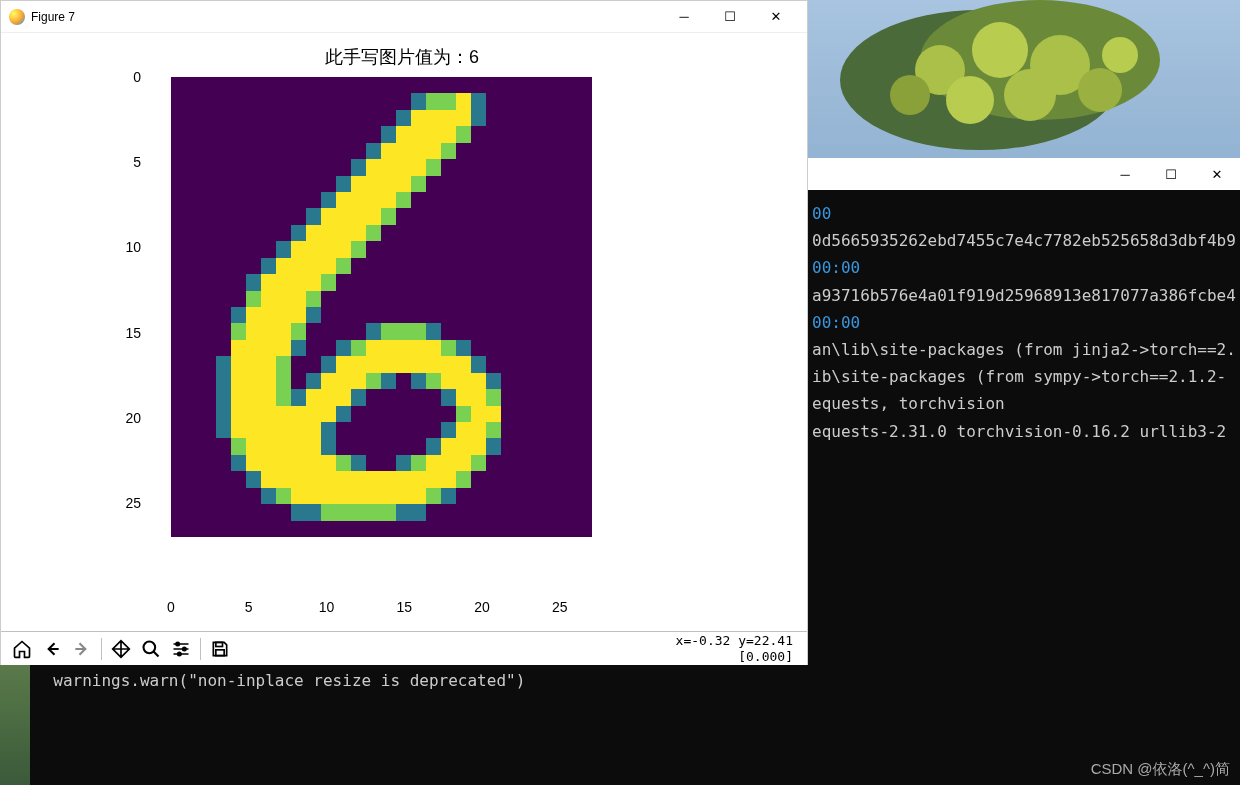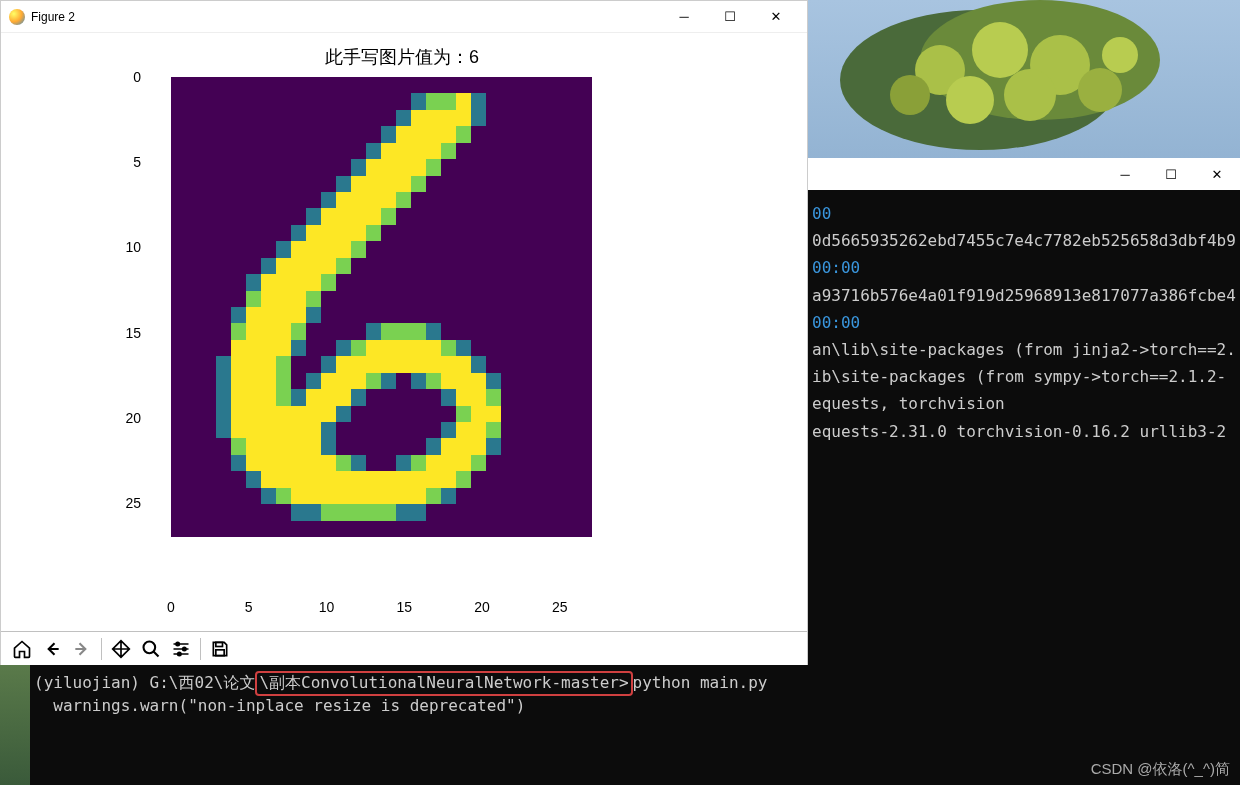--- a/index.html
+++ b/index.html
@@ -71,21 +71,21 @@
   <div class="win-btn">─</div>
   <div class="win-btn">☐</div>
   <div class="win-btn close">✕</div>
 </div>
 
 <div class="terminal-bg" id="termbg"><div class="term-cyan">00</div><div class="term-white">0d5665935262ebd7455c7e4c7782eb525658d3dbf4b9</div><div class="term-cyan">00:00</div><div class="term-white">a93716b576e4a01f919d25968913e817077a386fcbe4</div><div class="term-cyan">00:00</div><div class="term-white">an\lib\site-packages (from jinja2-&gt;torch==2.</div><div class="term-white">ib\site-packages (from sympy-&gt;torch==2.1.2-</div><div class="term-white">equests, torchvision</div><div class="term-white">equests-2.31.0 torchvision-0.16.2 urllib3-2</div></div>
 
 <div class="figure-window">
   <div class="titlebar">
     <div class="titlebar-icon"></div>
-    <div class="titlebar-title">Figure 2</div>
+    <div class="titlebar-title">Figure 7</div>
     <div class="win-controls">
       <div class="win-btn">─</div>
       <div class="win-btn">☐</div>
       <div class="win-btn close">✕</div>
     </div>
   </div>
   <div class="plot-area">
     <div class="plot-title">此手写图片值为：6</div>
     <div class="axes-container">
       <div class="heatmap" id="heatmap">
@@ -929,19 +929,23 @@
         </svg>
       </div>
     <div class="tb-sep"></div>
     <div class="tb-btn">
         <svg width="20" height="20" viewBox="0 0 24 24" fill="none" stroke="#000" stroke-width="2">
           <path d="M4 4h13l3 3v13H4z"></path>
           <rect x="7" y="4" width="8" height="5"></rect>
           <rect x="7" y="13" width="10" height="7"></rect>
         </svg>
       </div>
+    <div class="tb-status">
+      <div>x=-0.32  y=22.41</div>
+      <div>[0.000]</div>
+    </div>
   </div>
 </div>
 
 <div class="left-strip"></div>
-<div class="bottom-terminal" id="btterm"><div>(yiluojian) G:\西02\论文<span class="highlight-box">\副本ConvolutionalNeuralNetwork-master&gt;</span>python main.py</div><div>  warnings.warn("non-inplace resize is deprecated")</div></div>
+<div class="bottom-terminal" id="btterm"><div>  warnings.warn("non-inplace resize is deprecated")</div></div>
 
 <div class="watermark">CSDN @依洛(^_^)简</div>
 
 </body></html>

